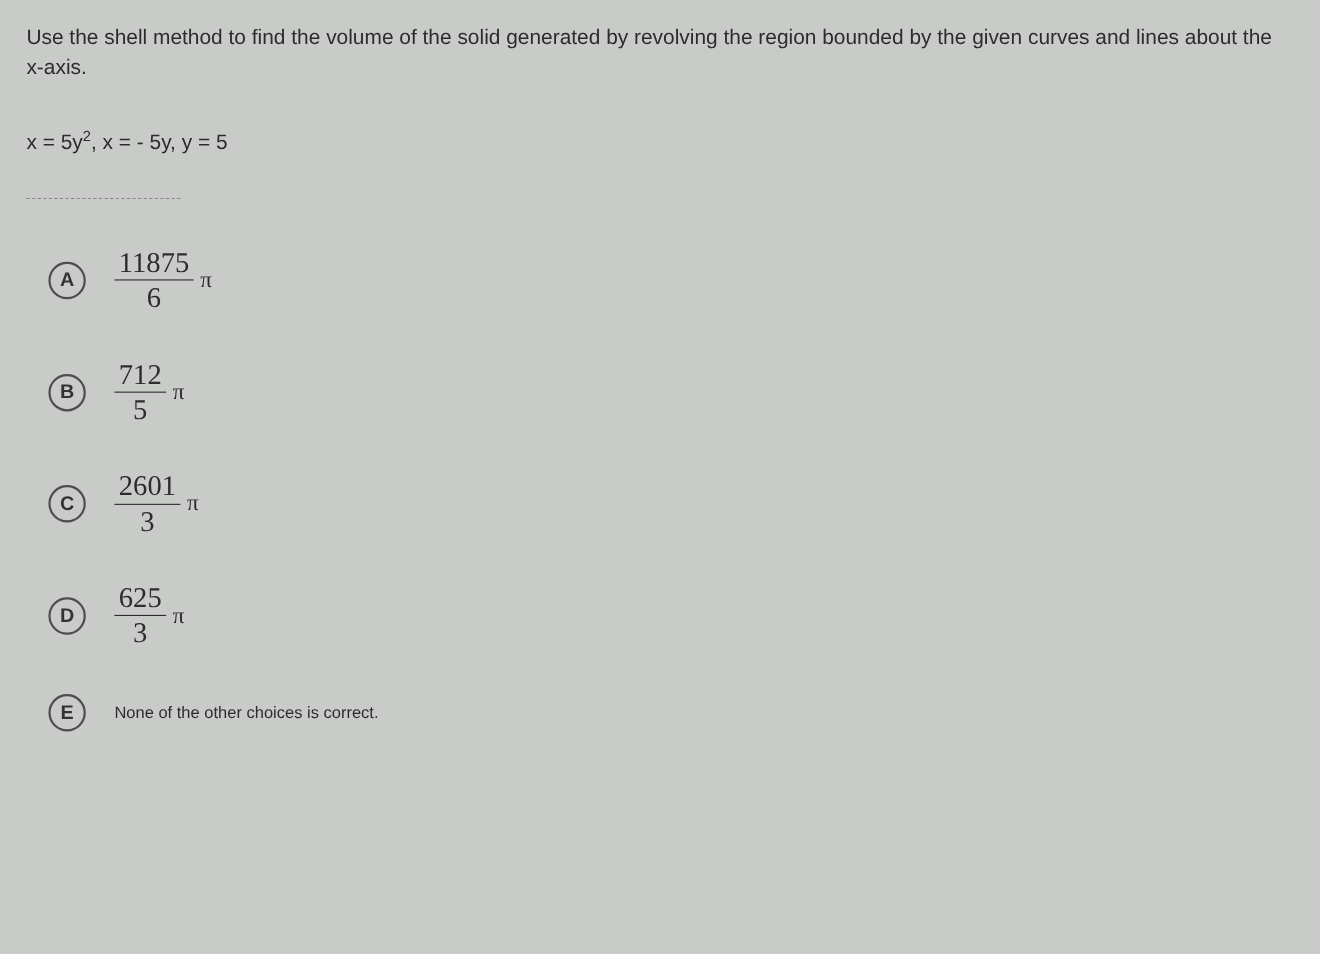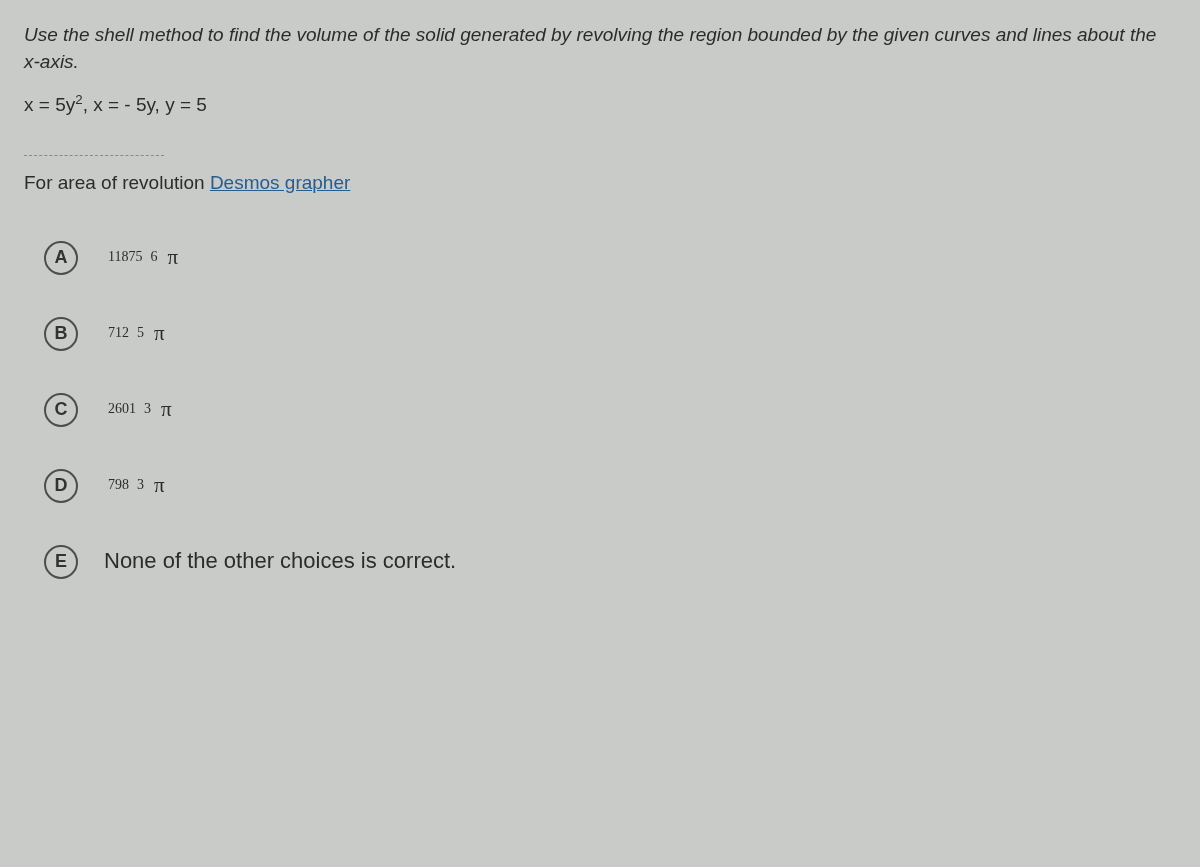--- a/index.html
+++ b/index.html
@@ -6,21 +6,21 @@
     body {
       font-family: -apple-system, BlinkMacSystemFont, "Segoe UI", Arial, sans-serif;
       background: #c9cbc9;
       width: 1200px;
       height: 867px;
       padding: 22px 24px;
       color: #2c2c2c;
       font-size: 19px;
       line-height: 1.4;
     }
-    .question-text { margin-bottom: 16px; font-style: italic; }
+    .question-text { margin-bottom: 40px; }
     .equation { margin-bottom: 36px; margin-top: 12px; }
     .divider {
       border: none;
       border-top: 1px dashed #888;
       width: 140px;
       margin-bottom: 14px;
     }
     .optional-heading { margin-bottom: 2px; }
     .optional-block p { margin-bottom: 2px; }
     .link {
@@ -47,63 +47,60 @@
       font-weight: 600;
       font-size: 18px;
       margin-right: 26px;
       flex-shrink: 0;
       color: #333;
       background: transparent;
       cursor: pointer;
     }
     .fraction {
       display: inline-flex;
-      flex-direction: row;
+      flex-direction: column;
       align-items: center;
       font-family: "Times New Roman", serif;
-      font-size: 14px;
+      font-size: 26px;
       line-height: 1.05;
       vertical-align: middle;
     }
     .fraction .num { padding: 0 4px; }
     .fraction .line {
       width: 100%;
       border-top: 1.5px solid #2c2c2c;
       margin: 2px 0;
     }
     .fraction .den { padding: 0 4px; }
     .pi {
       font-family: "Times New Roman", serif;
       font-size: 21px;
       margin-left: 6px;
     }
     .choice-content {
       display: flex;
       align-items: center;
     }
     .plain-choice {
-      font-size: 22px;
+      font-size: 15px;
     }
     sup { font-size: 0.7em; vertical-align: super; }
   </style>
 </head>
 <body>
 
 <div class="question-text">Use the shell method to find the volume of the solid generated by revolving the region bounded by the given curves and lines about the x-axis.</div>
 
 <div class="equation">
   <span>x = 5y</span><sup>2</sup><span>, x = - 5y, y = 5</span>
 </div>
 
 <hr class="divider">
 
 <div class="optional-block">
-  <p>
-    <span>For area of revolution </span><span class="link">Desmos grapher</span>
-  </p>
 </div>
 
 <div class="choices">
 
   <div class="choice">
     <span class="choice-letter">A</span>
     <span class="choice-content">
       <span class="fraction">
         <span class="num">11875</span>
         <span class="line"></span>
@@ -134,21 +131,21 @@
         <span class="den">3</span>
       </span>
       <span class="pi">π</span>
     </span>
   </div>
 
   <div class="choice">
     <span class="choice-letter">D</span>
     <span class="choice-content">
       <span class="fraction">
-        <span class="num">798</span>
+        <span class="num">625</span>
         <span class="line"></span>
         <span class="den">3</span>
       </span>
       <span class="pi">π</span>
     </span>
   </div>
 
   <div class="choice">
     <span class="choice-letter">E</span>
     <span class="plain-choice">None of the other choices is correct.</span>

